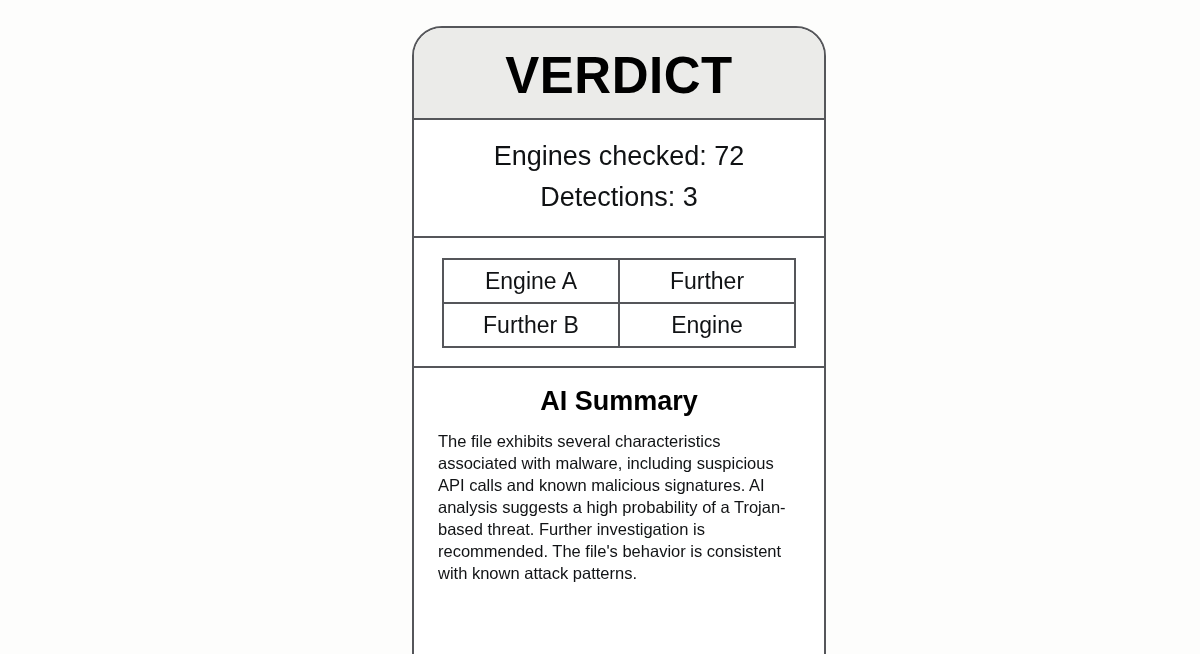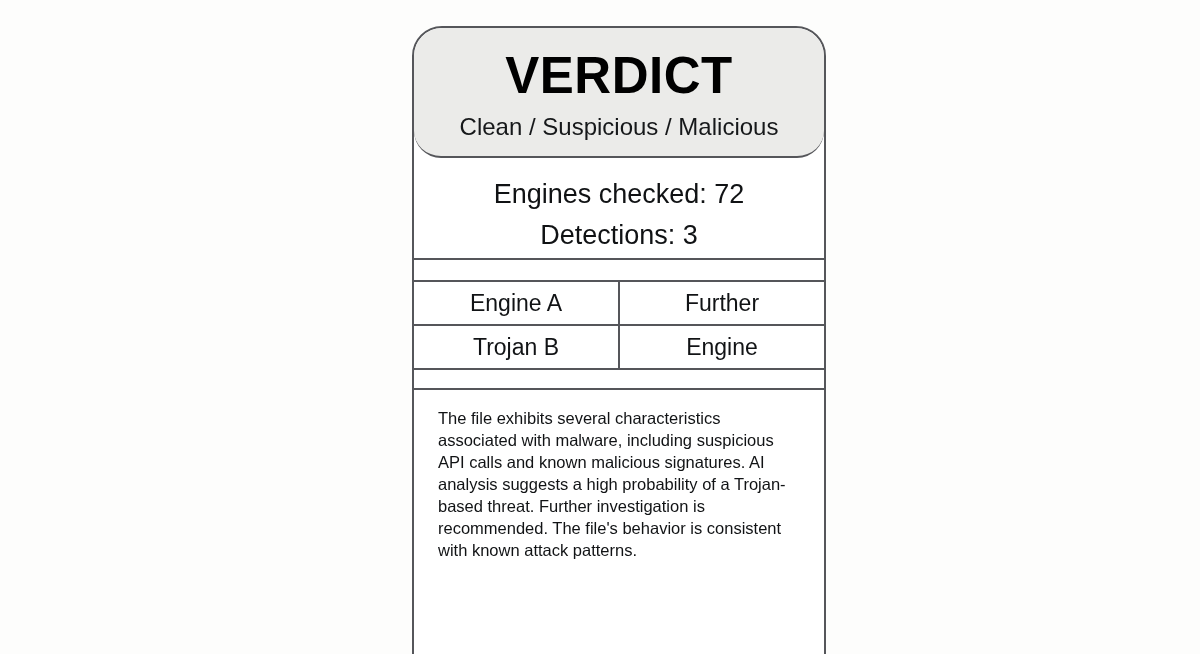--- a/index.html
+++ b/index.html
@@ -28,42 +28,41 @@
     background: #ffffff;
     overflow: hidden;
   }
 
   
   .card-header {
     background: #ebebe9;
     border-bottom: 2px solid #55565a;
     padding: 22px 12px 16px;
     text-align: center;
-    border-radius: 27px;
   }
   .verdict-title {
     font-size: 51px;
     font-weight: bold;
     color: #000000;
     letter-spacing: 0.5px;
     line-height: 1.02;
     margin: 0;
   }
   .verdict-subtitle {
     font-size: 24px;
     color: #16181a;
     margin-top: 12px;
     line-height: 1.1;
   }
 
   
   .card-stats {
     border-bottom: 2px solid #55565a;
     text-align: center;
-    padding: 16px 12px 2px;
+    padding: 16px 12px 18px;
   }
   .stat-line {
     font-size: 27px;
     color: #101214;
     line-height: 1.52;
   }
 
   
   .card-table-section {
     border-bottom: 2px solid #55565a;
@@ -76,21 +75,21 @@
     width: 344px;
     table-layout: fixed;
   }
   table.engine-table td {
     border: 2px solid #55565a;
     height: 42px;
     text-align: center;
     vertical-align: middle;
     font-size: 23px;
     color: #111315;
-    padding: 0 16px;
+    padding: 0 1px;
   }
   table.engine-table td.engine-name { width: 172px; }
   table.engine-table td.engine-result { width: 172px; }
 
   
   .card-summary {
     padding: 18px 24px 20px;
   }
   .summary-title {
     text-align: center;
@@ -107,40 +106,40 @@
     margin: 0;
   }
 </style>
 </head>
 <body>
 
 <div id="verdict-card">
 
   <div class="card-header">
     <div class="verdict-title">VERDICT</div>
-    <div class="verdict-subtitle">Clean / Suspicious / Malicious</div>
   </div>
 
   <div class="card-stats">
     <div class="stat-line">Engines checked: 72</div>
     <div class="stat-line">Detections: 3</div>
   </div>
 
   <div class="card-table-section">
     <table class="engine-table">
       <tbody>
         <tr>
           <td class="engine-name">Engine A</td>
           <td class="engine-result">Further</td>
         </tr>
         <tr>
-          <td class="engine-name">Trojan B</td>
+          <td class="engine-name">Further B</td>
           <td class="engine-result">Engine</td>
         </tr>
       </tbody>
     </table>
   </div>
 
   <div class="card-summary">
+    <div class="summary-title">AI Summary</div>
     <p class="summary-body">The file exhibits several characteristics associated with malware, including suspicious API calls and known malicious signatures. AI analysis suggests a high probability of a Trojan-based threat. Further investigation is recommended. The file's behavior is consistent with known attack patterns.</p>
   </div>
 
 </div>
 
 </body></html>

